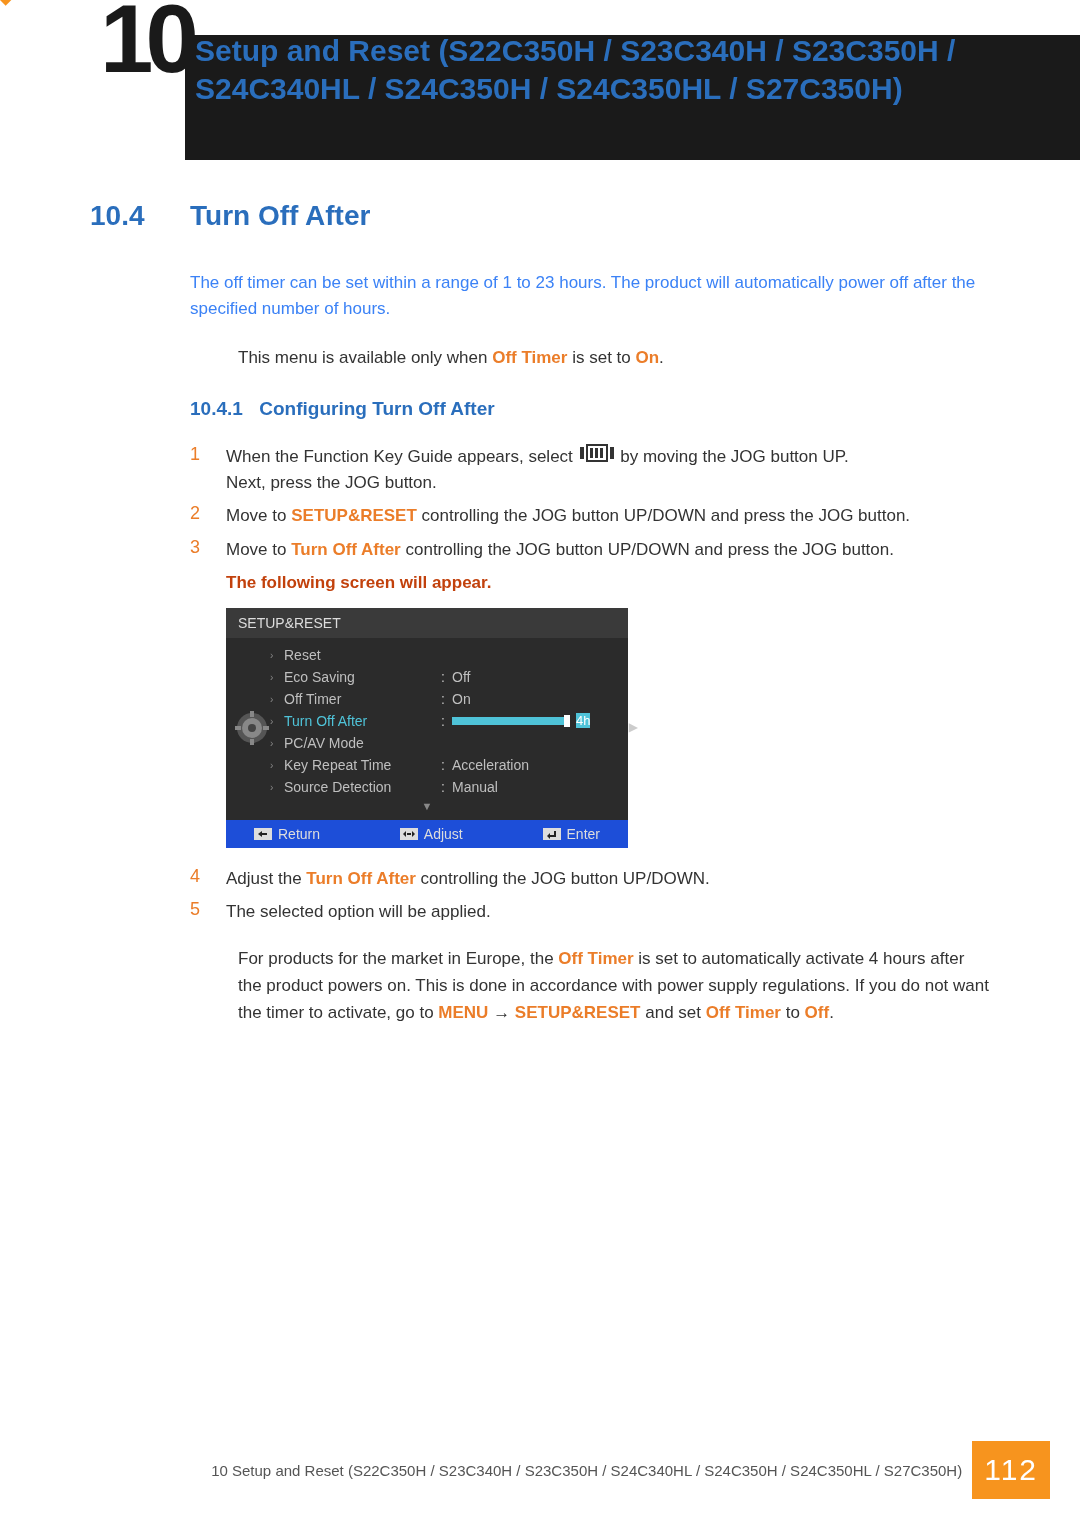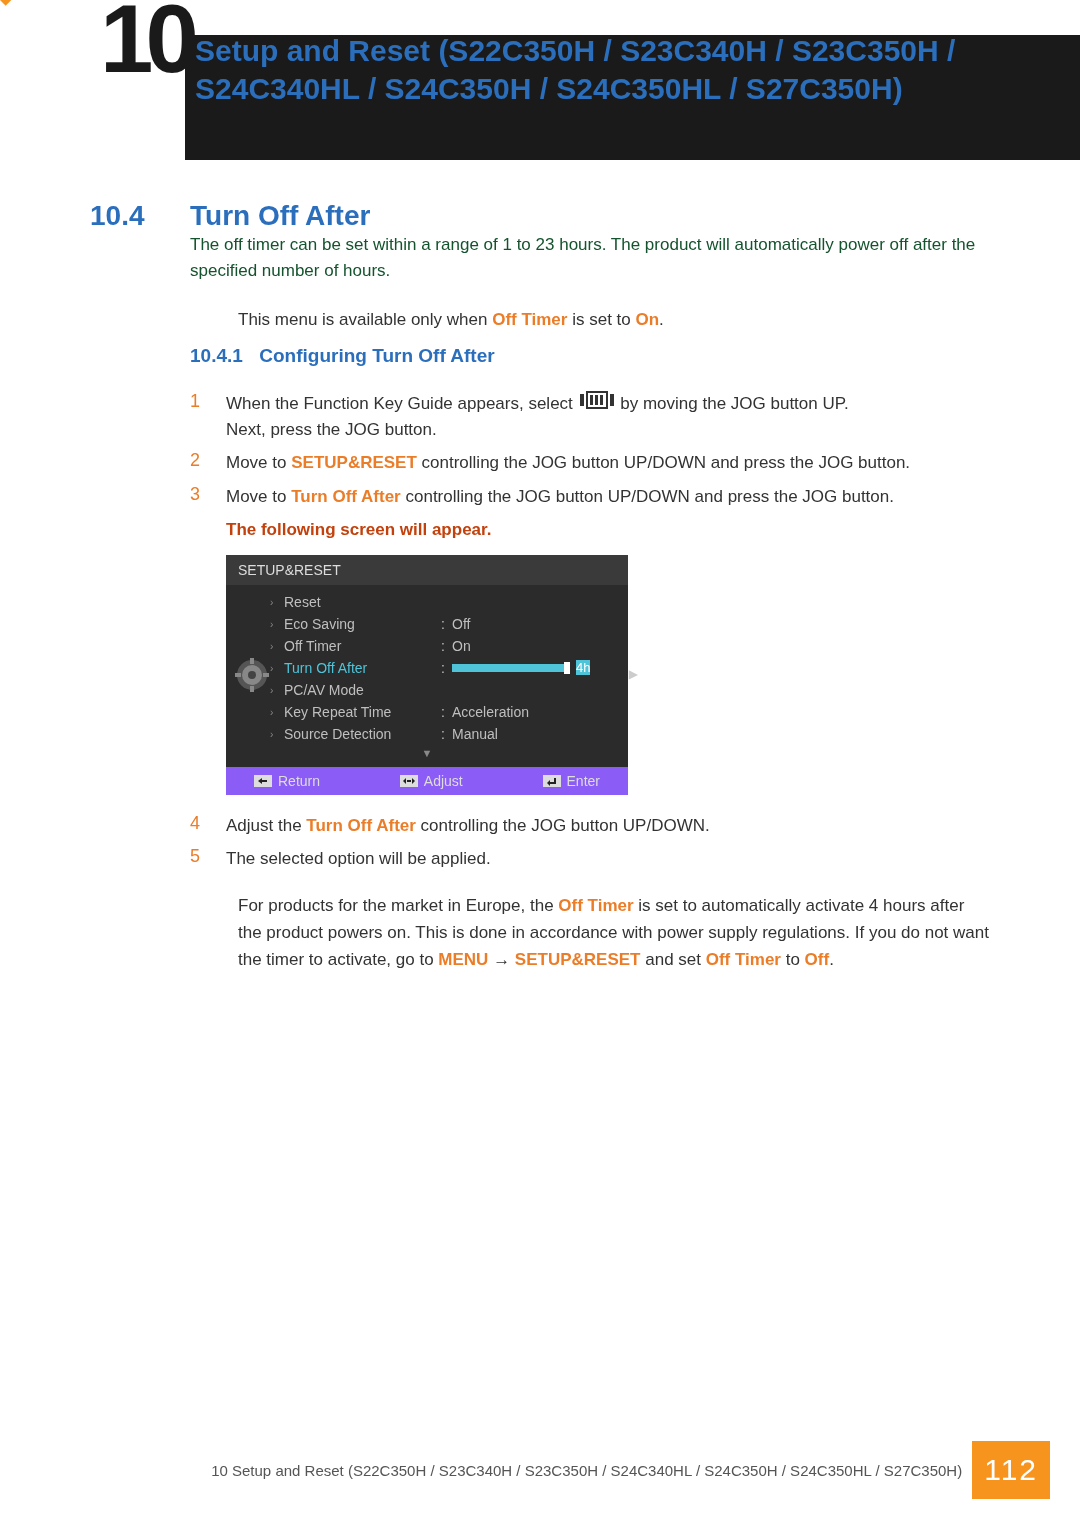--- a/index.html
+++ b/index.html
@@ -9,26 +9,26 @@
   .s1 { width: 80px; top: 0; left: -40px; }
   .s2 { width: 90px; top: 0; left: -20px; }
   .s3 { width: 100px; top: 0; left: 0; }
   .chapter-num { position: absolute; top: 10px; left: 100px; font-size: 96px; font-weight: bold; color: #1a1a1a; letter-spacing: -8px; line-height: 0.6; }
   
   .top-bar { position: absolute; top: 35px; left: 185px; right: 0; height: 125px; background: #1a1a1a; }
   .chapter-title { position: absolute; top: 32px; left: 195px; right: 90px; font-size: 30px; font-weight: bold; color: #2a6ebc; line-height: 1.25; }
   
   .content { position: absolute; top: 200px; left: 90px; right: 90px; }
   
-  .section-row { display: flex; }
+  .section-row { display: flex; margin-bottom: 38px; }
   .section-num { color: #2a6ebc; font-size: 28px; font-weight: bold; width: 100px; }
   .section-title { color: #2a6ebc; font-size: 28px; font-weight: bold; }
   
-  .body-text { margin-left: 100px; font-size: 17px; line-height: 1.5; color: #14532d; margin-bottom: 24px; }
-  .body-indent { margin-left: 148px; font-size: 17px; line-height: 1.5; color: #333; margin-bottom: 12px; }
+  .body-text { margin-left: 100px; font-size: 17px; line-height: 1.5; color: #3b82f6; margin-bottom: 24px; }
+  .body-indent { margin-left: 148px; font-size: 17px; line-height: 1.5; color: #333; margin-bottom: 27px; }
   .body-indent2 { margin-left: 148px; font-size: 17px; line-height: 1.6; color: #333; margin-bottom: 20px; }
   .bold-orange { color: #eb7d29; font-weight: bold; }
   
   .subsection-row { margin-left: 100px; margin-bottom: 24px; }
   .subsection-num { color: #2a6ebc; font-size: 19px; font-weight: bold; display: inline; margin-right: 12px; }
   .subsection-title { color: #2a6ebc; font-size: 19px; font-weight: bold; display: inline; }
   
   .step { display: flex; margin-left: 100px; margin-bottom: 8px; }
   .step-num { color: #eb7d29; font-size: 18px; font-weight: normal; width: 36px; flex-shrink: 0; }
   .step-text { font-size: 17px; line-height: 1.5; color: #333; }
@@ -45,21 +45,21 @@
   .osd-colon { width: 18px; text-align: center; }
   .osd-val { }
   .osd-row.active .osd-label { color: #4fc3d8; }
   .osd-slider-track { width: 118px; height: 8px; background: #4fc3d8; margin-right: 6px; position: relative; display: inline-block; vertical-align: middle; }
   .osd-slider-handle { position: absolute; right: 0; top: -2px; width: 6px; height: 12px; background: #fff; }
   .osd-slider-val { color: #fff; font-size: 13px; background: #4fc3d8; padding: 0 0; display: inline-block; vertical-align: middle; }
   .osd-gear { position: absolute; left: 8px; top: 72px; width: 36px; height: 36px; }
   .osd-gear svg { width: 36px; height: 36px; }
   .osd-arrow-right { position: absolute; right: -10px; top: 82px; color: #ccc; font-size: 12px; }
   .osd-down-arrow { text-align: center; color: #888; font-size: 11px; padding: 2px 0; }
-  .osd-footer { background: #8b5cf6; display: flex; padding: 6px 28px; font-size: 14px; color: #ddd; justify-content: space-between; }
+  .osd-footer { background: #1d4ed8; display: flex; padding: 6px 28px; font-size: 14px; color: #ddd; justify-content: space-between; }
   .osd-footer-item { display: flex; align-items: center; gap: 6px; }
   .osd-footer-icon { display: inline-flex; }
   .osd-chevron { position: absolute; left: 44px; top: 50%; transform: translateY(-50%); color: #888; font-size: 10px; }
   
   .arrow-sym { font-size: 17px; }
   
   .footer { position: absolute; bottom: 28px; left: 0; right: 0; display: flex; justify-content: flex-end; align-items: center; padding-right: 30px; }
   .footer-text { font-size: 15px; color: #555; margin-right: 10px; }
   .footer-page-box { background: #f7941e; color: #fff; font-size: 30px; font-weight: normal; padding: 12px 12px; letter-spacing: 2px; }
 </style>

